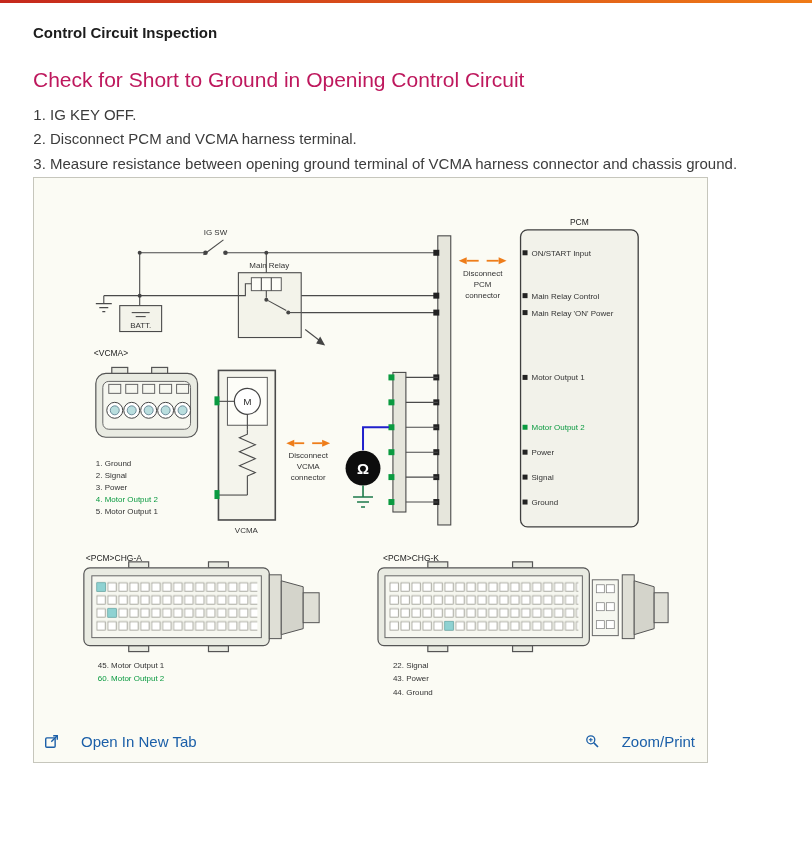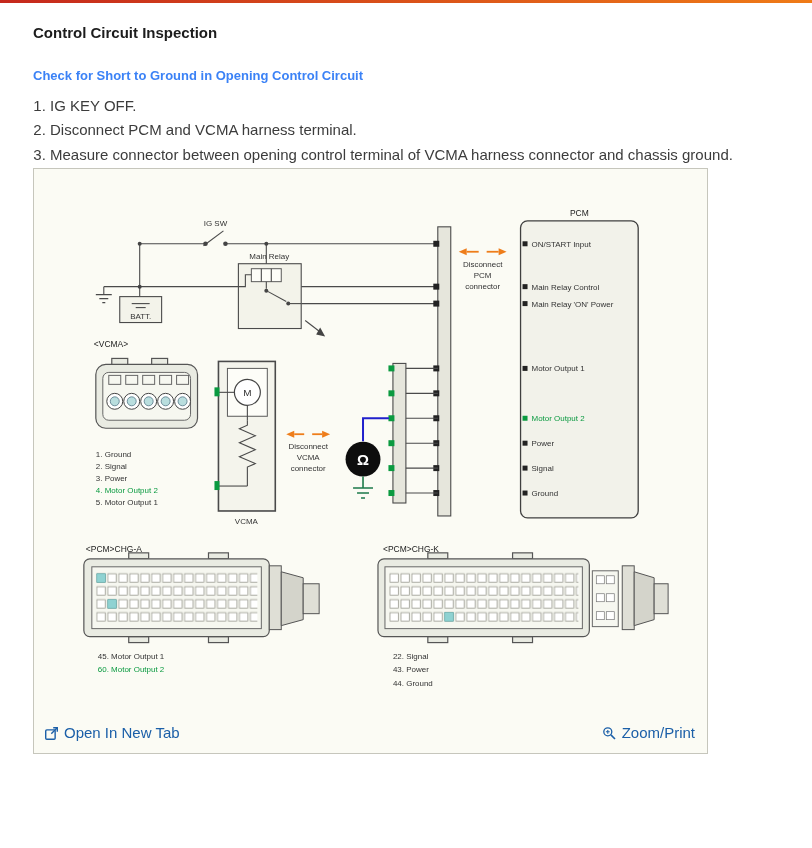--- a/index.html
+++ b/index.html
@@ -4,31 +4,31 @@
 <style>
   html,body { margin:0; padding:0; background:#ffffff; }
   body {
     width:812px; min-height:848px;
     font-family:"Liberation Sans", sans-serif;
     color:#222;
   }
   .topbar { height:3px; background:linear-gradient(90deg,#c5281c,#ef7b17); }
   .content { padding:15px 16px 0 33px; }
   h1.page-title { font-size:15px; font-weight:bold; margin:6px 0 0 0; color:#1c1c1c; }
-  h2.section-heading { font-size:13px; font-weight:bold; margin:27px 0 6px 0; color:#3b82f6; }
+  h2.section-heading { font-size:21px; font-weight:normal; margin:27px 0 6px 0; color:#be185d; }
   ol.steps { margin:12px 0 0 0; padding-left:17px; font-size:15px; color:#3c3c3c; }
   ol.steps li { margin:3px 0; line-height:1.42; }
   .spec { font-weight:bold; font-size:14.5px; color:#1c1c1c; margin:23px 0 46px 13px; }
   .figure {
     width:675px; box-sizing:border-box;
     border:1px solid #c6c6bc; background:#fbfbf4;
   }
   svg.diagram { display:block; width:673px; height:auto; }
   .figure-footer { display:flex; justify-content:space-between; align-items:center; padding:2px 12px 12px 10px; }
-  a.link { color:#1b5fa8; font-size:15px; text-decoration:none; display:inline-flex; align-items:flex-end; gap:5px; cursor:pointer; }
+  a.link { color:#1b5fa8; font-size:15px; text-decoration:none; display:inline-flex; align-items:center; gap:22px; cursor:pointer; }
   a.link svg { display:block; }
 
   
   .w   { stroke:#4a4a4a; stroke-width:1.1; fill:none; }
   .box { fill:#f3f3ea; stroke:#4a4a4a; stroke-width:1.1; }
   .ibox{ fill:#fdfdf8; stroke:#5a5a5a; stroke-width:1; }
   .bar { fill:#e6e6dc; stroke:#4a4a4a; stroke-width:1.1; }
   .t   { font-size:8px; fill:#333; }
   .t9  { font-size:8.5px; fill:#222; }
   .tc  { text-anchor:middle; }
@@ -53,21 +53,21 @@
 
 <div class="content">
 
   <h1 class="page-title">Control Circuit Inspection</h1>
 
   <h2 class="section-heading">Check for Short to Ground in Opening Control Circuit</h2>
 
   <ol class="steps">
     <li>IG KEY OFF.</li>
     <li>Disconnect PCM and VCMA harness terminal.</li>
-    <li>Measure connector between opening control terminal of VCMA harness connector and chassis ground.</li>
+    <li>Measure resistance between opening ground terminal of VCMA harness connector and chassis ground.</li>
   </ol>
 
 
   <div class="figure">
 
     <svg class="diagram" viewBox="0 0 675 555" xmlns="http://www.w3.org/2000/svg">
       <defs>
         <pattern id="pgA" x="62" y="404" width="11" height="13" patternUnits="userSpaceOnUse">
           <rect x="1" y="2" width="8.5" height="8.5" fill="#ffffff" stroke="#8a8a80" stroke-width="0.7"></rect>
         </pattern>

